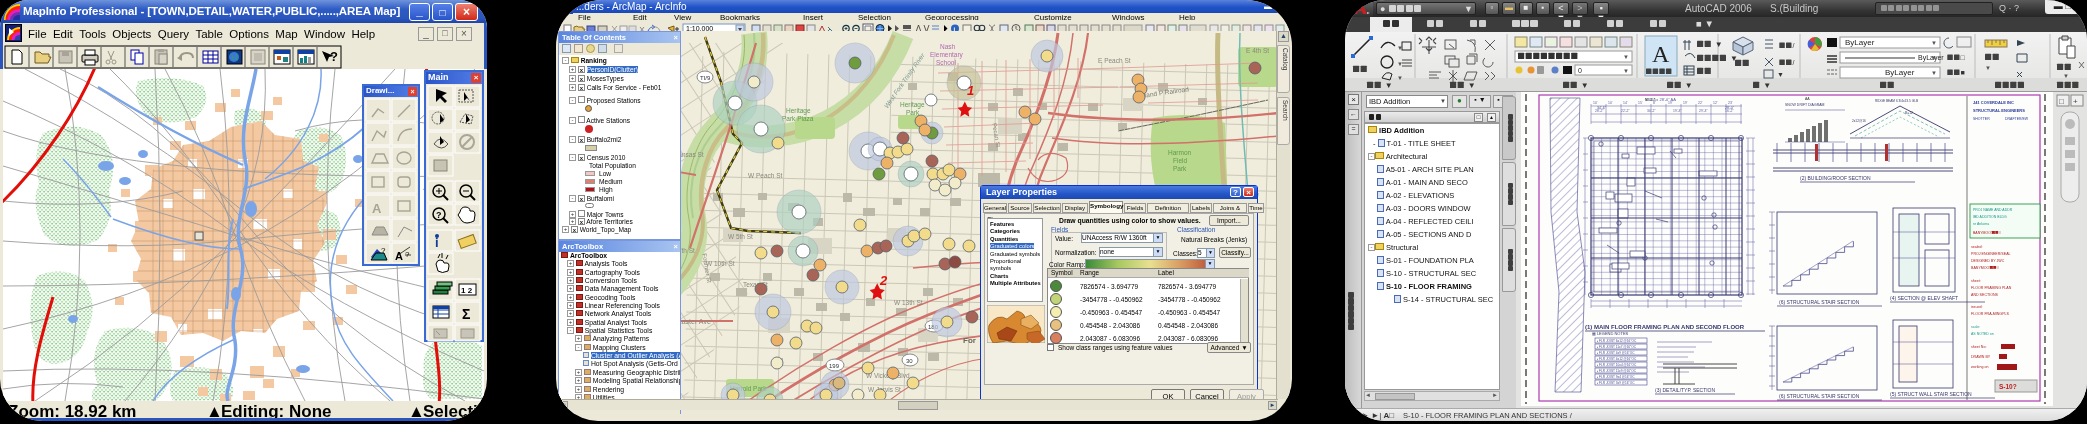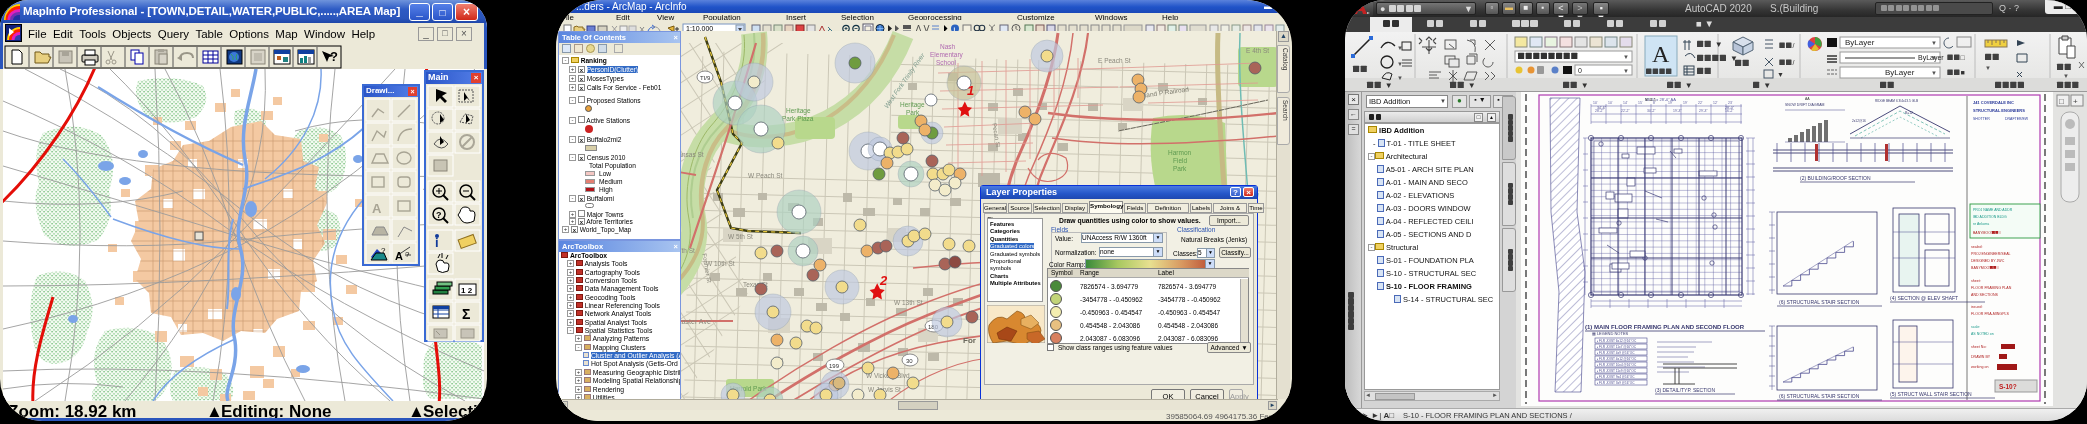--- a/index.html
+++ b/index.html
@@ -388,25 +388,25 @@
     <span style="position:absolute;left:420px;top:1px;">Selecting</span>
   </div>
   <div class="abs" style="left:0;top:418px;width:487px;height:3px;background:#2a55bc;"></div>
 </div>
 
 <div class="win" id="w2">
   <div class="abs" id="w2title" style="left:0;top:0;width:736px;height:14px;background:linear-gradient(#5a82dc,#2053c8 50%,#1a46b4);">
     <span style="position:absolute;left:20px;top:1px;color:#fff;font-size:10px;">...ders - ArcMap - ArcInfo</span>
     <span style="position:absolute;right:6px;top:2px;color:#fff;font-size:8px;">▬ □ ×</span>
   </div>
-  <div class="abs" id="w2menu" style="left:0;top:13px;width:736px;height:7px;background:#ece9d8;font-size:8px;color:#000;">
+  <div class="abs" id="w2menu" style="left:17px;top:13px;width:736px;height:7px;background:#ece9d8;font-size:8px;color:#000;">
     <span style="position:absolute;left:5px;top:0px;">File</span>
     <span style="position:absolute;left:60px;top:0px;">Edit</span>
     <span style="position:absolute;left:101px;top:0px;">View</span>
-    <span style="position:absolute;left:147px;top:0px;">Population</span>
+    <span style="position:absolute;left:147px;top:0px;">Bookmarks</span>
     <span style="position:absolute;left:230px;top:0px;">Insert</span>
     <span style="position:absolute;left:285px;top:0px;">Selection</span>
     <span style="position:absolute;left:352px;top:0px;">Geoprocessing</span>
     <span style="position:absolute;left:461px;top:0px;">Customize</span>
     <span style="position:absolute;left:539px;top:0px;">Windows</span>
     <span style="position:absolute;left:606px;top:0px;">Help</span>
   </div>
   <div class="abs" id="w2toolbar" style="left:0;top:20px;width:736px;height:11px;background:#ece9d8;">
     <svg width="736" height="11">
       <g>
@@ -910,51 +910,48 @@
       <div style="position:absolute;left:2px;top:63px;width:12px;height:12px;border-radius:7px;background:#d88060;border:1px solid #555;"></div>
       <span style="position:absolute;left:32px;top:66px;">2.043087 - 6.083096</span>
         <span style="position:absolute;left:110px;top:66px;">2.043087 - 6.083096</span>
       <div style="position:absolute;right:0;top:10px;width:8px;height:66px;background:#e4e0d0;border-left:1px solid #aaa;"></div>
     </div>
     <span style="position:absolute;left:66px;top:158px;width:7px;height:7px;background:#fff;border:1px solid #777;"></span>
     <span style="position:absolute;left:77px;top:158px;">Show class ranges using feature values</span>
     <span style="position:absolute;left:226px;top:156px;width:44px;height:11px;background:#ece9d8;border:1px solid #888;border-radius:2px;text-align:center;padding-top:1px;">Advanced ▼</span>
     <span style="position:absolute;left:170px;top:203px;width:34px;height:12px;background:#f0ede0;border:1px solid #777;border-radius:2px;text-align:center;font-size:7.5px;padding-top:2px;">OK</span>
     <span style="position:absolute;left:209px;top:203px;width:34px;height:12px;background:#f0ede0;border:1px solid #777;border-radius:2px;text-align:center;font-size:7.5px;padding-top:2px;">Cancel</span>
-    <span style="position:absolute;left:248px;top:203px;width:14px;height:12px;background:#f0ede0;border:1px solid #aaa;border-radius:2px;text-align:center;font-size:7.5px;padding-top:2px;color:#999;">Apply</span>
+    <span style="position:absolute;left:248px;top:203px;width:35px;height:12px;background:#f0ede0;border:1px solid #aaa;border-radius:2px;text-align:center;font-size:7.5px;padding-top:2px;color:#999;">Apply</span>
   </div>
 
   <div class="abs" style="left:2px;top:399px;width:720px;height:11px;background:#e8e4d4;border-top:1px solid #b0ac9c;">
     <span style="position:absolute;left:1px;top:1px;width:9px;height:9px;background:#dcd8c8;border:1px solid #999;font-size:6px;text-align:center;color:#246;">◄</span>
     <span style="position:absolute;left:340px;top:1px;width:40px;height:9px;background:#d4d0c0;border:1px solid #999;"></span>
     <span style="position:absolute;right:1px;top:1px;width:9px;height:9px;background:#dcd8c8;border:1px solid #999;font-size:6px;text-align:center;color:#246;">►</span>
-  </div>
-  <div class="abs" style="left:0;top:410px;width:736px;height:11px;background:#ece9d8;">
-    <span style="position:absolute;left:610px;top:2px;font-size:8px;color:#555;">39585064.69  4964175.36 Feet</span>
   </div>
 </div>
 
 <div class="win" id="w3">
   <div class="abs" id="w3title" style="left:0;top:0;width:742px;height:17px;background:linear-gradient(#5a5a5a,#353535 60%,#262626);">
     <div style="position:absolute;left:2px;top:0px;width:26px;height:17px;background:linear-gradient(#6a6a6a,#2e2e2e);border-radius:0 0 3px 3px;">
       <svg width="26" height="17">
           <path d="M6 14 L11 3 L15 3 L20 14 L16 14 L15 11 L11 11 L10 14 Z" fill="#c42222"></path>
           <path d="M11.6 9 L13 5.5 L14.4 9 Z" fill="#2e2e2e"></path>
           <path d="M20 12 l3 1 l-3 1 z" fill="#ccc"></path>
         </svg>
     </div>
     <div style="position:absolute;left:31px;top:2px;width:100px;height:13px;background:linear-gradient(#757575,#4a4a4a);border:1px solid #222;border-radius:2px;color:#ddd;font-size:9px;padding:1px 0 0 3px;">● <i class="z"></i><i class="z"></i><i class="z"></i><i class="z"></i> <span style="float:right;margin-right:2px;">▼</span></div>
     <span style="position:absolute;left:140px;top:2px;width:14px;height:13px;background:linear-gradient(#888,#555);border:1px solid #222;border-radius:2px;color:#eee;font-size:8px;text-align:center;">▫</span>
     <span style="position:absolute;left:157px;top:2px;width:14px;height:13px;background:linear-gradient(#888,#555);border:1px solid #222;border-radius:2px;color:#e8c060;font-size:8px;text-align:center;">▬</span>
     <span style="position:absolute;left:174px;top:2px;width:14px;height:13px;background:linear-gradient(#888,#555);border:1px solid #222;border-radius:2px;color:#eee;font-size:8px;text-align:center;">■</span>
     <span style="position:absolute;left:191px;top:2px;width:14px;height:13px;background:linear-gradient(#888,#555);border:1px solid #222;border-radius:2px;color:#eee;font-size:8px;text-align:center;">▪</span>
     <span style="position:absolute;left:208px;top:2px;width:16px;height:13px;background:linear-gradient(#888,#555);border:1px solid #222;border-radius:2px;color:#eee;font-size:9px;text-align:center;">&lt; ▼</span>
     <span style="position:absolute;left:227px;top:2px;width:16px;height:13px;background:linear-gradient(#777,#4a4a4a);border:1px solid #222;border-radius:2px;color:#bbb;font-size:9px;text-align:center;">&gt; ▼</span>
     <span style="position:absolute;left:248px;top:2px;width:16px;height:13px;background:linear-gradient(#888,#555);border:1px solid #222;border-radius:2px;color:#eee;font-size:9px;text-align:center;">▪ ▼</span>
-    <span style="position:absolute;left:340px;top:3px;color:#c8c8c8;font-size:10px;">AutoCAD 2020</span>
+    <span style="position:absolute;left:340px;top:3px;color:#c8c8c8;font-size:10px;">AutoCAD 2006</span>
     <span style="position:absolute;left:425px;top:3px;color:#c8c8c8;font-size:10px;">S.(Building</span>
     <div style="position:absolute;left:530px;top:2px;width:118px;height:13px;background:#4a4a4a;border:1px solid #222;border-radius:2px;color:#999;font-size:8px;padding:1px 0 0 4px;"><i class="z"></i><i class="z"></i><i class="z"></i><i class="z"></i><i class="z"></i><i class="z"></i><i class="z"></i><i class="z"></i></div>
     <span style="position:absolute;left:654px;top:3px;color:#ccc;font-size:9px;">Q · ?</span>
   </div>
   <div class="abs" style="left:700px;top:0;width:42px;height:14px;background:#ececec;border-radius:0 0 0 3px;color:#222;font-size:9px;text-align:center;line-height:13px;">▬ □ ×</div>
   <div class="abs" id="w3tabs" style="left:0;top:17px;width:742px;height:15px;background:#3c3c3c;font-size:9.5px;">
     <span style="position:absolute;left:25px;top:0px;width:42px;height:15px;background:#ececec;color:#222;text-align:center;padding-top:1px;font-weight:bold;"><i class="z"></i><i class="z"></i></span>
     <span style="position:absolute;left:70px;top:1px;width:40px;color:#ddd;text-align:center;"><i class="z"></i><i class="z"></i></span>
     <span style="position:absolute;left:113px;top:1px;width:40px;color:#ddd;text-align:center;"><i class="z"></i><i class="z"></i></span>
     <span style="position:absolute;left:156px;top:1px;width:48px;color:#ddd;text-align:center;"><i class="z"></i><i class="z"></i><i class="z"></i></span>

